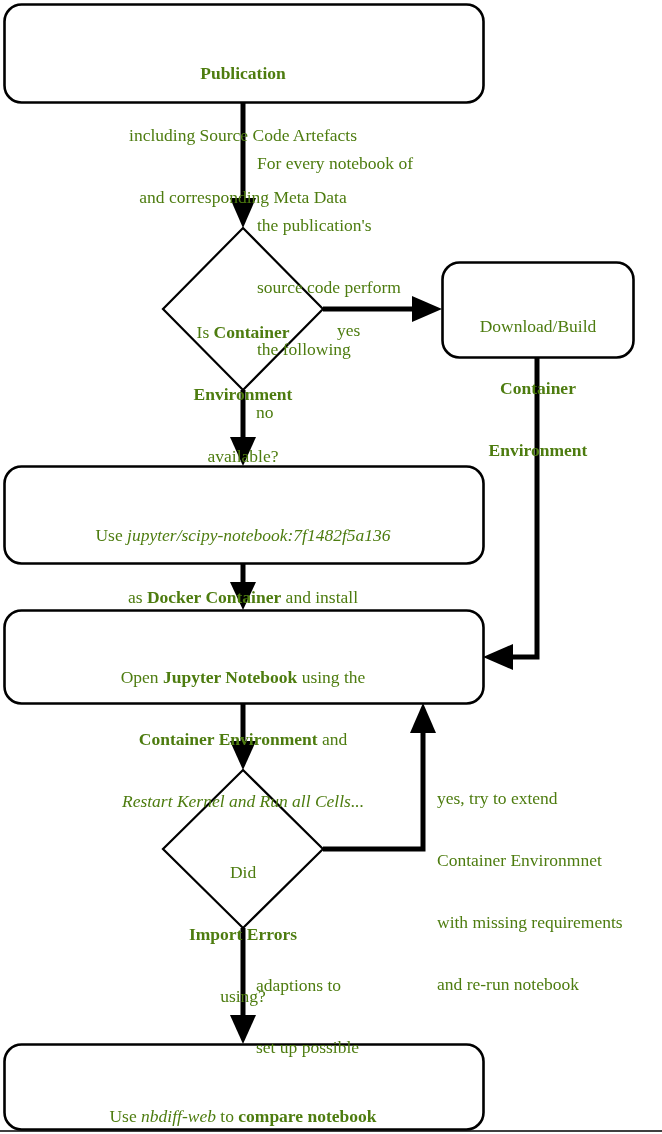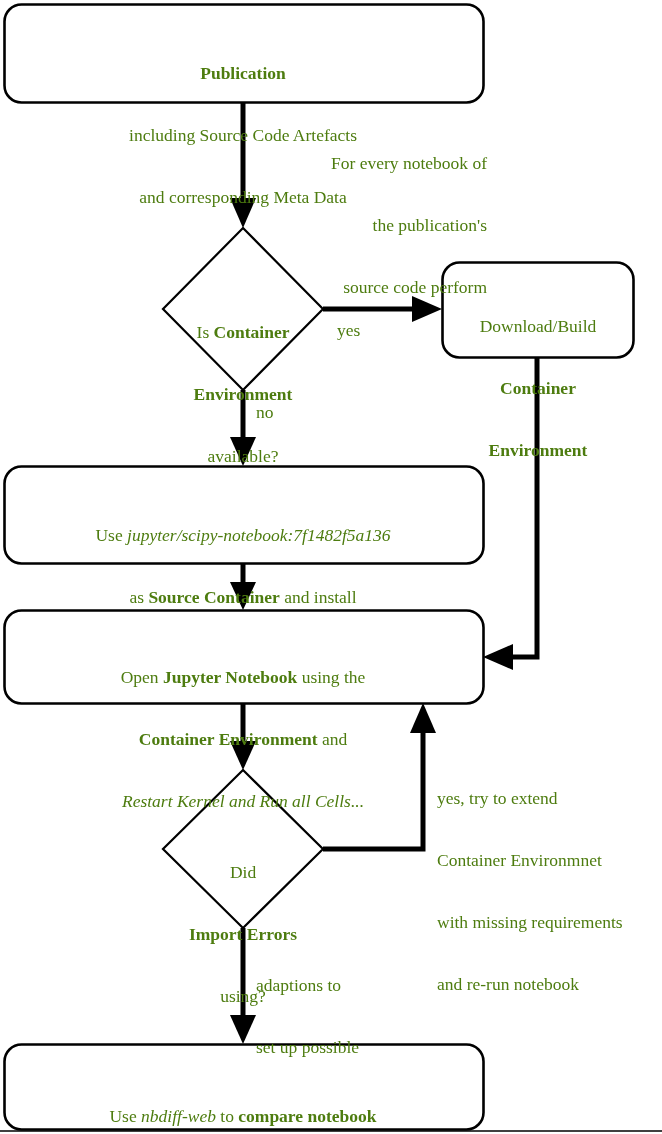--- a/index.html
+++ b/index.html
@@ -126,45 +126,46 @@
 
     <line class="baseline-rule" x1="0" y1="1131" x2="662" y2="1131"></line>
   </svg>
 
   <div class="tx tx-center node-text" style="left:243px; top:22px; width:470px;">
     <div class="b">Publication</div>
     <div>including Source Code Artefacts</div>
     <div>and corresponding Meta Data</div>
   </div>
 
-  <div class="tx tx-left edge-label" style="left:257px; top:112px; width:230px;text-align:right;">
+  <div class="tx tx-left edge-label" style="left:257px; top:112px; width:230px;">
     <div>For every notebook of</div>
     <div>the publication's</div>
     <div>source code perform</div>
+    <div>the following</div>
   </div>
 
   <div class="tx tx-center diamond-text" style="left:243px; top:281px; width:185px;">
     <div><span>Is </span><span class="b">Container</span></div>
     <div class="b">Environment</div>
     <div>available?</div>
   </div>
 
   <div class="tx tx-left edge-label" style="left:337px; top:320px;">yes</div>
 
   <div class="tx tx-left edge-label" style="left:256px; top:402px;">no</div>
 
   <div class="tx tx-center node-text" style="left:538px; top:275px; width:186px;">
     <div>Download/Build</div>
     <div class="b">Container</div>
     <div class="b">Environment</div>
   </div>
 
   <div class="tx tx-center node-text" style="left:243px; top:484px; width:470px;">
     <div><span>Use </span><span class="i">jupyter/scipy-notebook:7f1482f5a136</span></div>
-    <div><span>as </span><span class="b">Source Container</span><span> and install</span></div>
+    <div><span>as </span><span class="b">Docker Container</span><span> and install</span></div>
   </div>
 
   <div class="tx tx-center node-text" style="left:243px; top:626px; width:470px;">
     <div><span>Open </span><span class="b">Jupyter Notebook</span><span> using the</span></div>
     <div><span class="b">Container Environment</span><span> and</span></div>
     <div class="i">Restart Kernel and Run all Cells...</div>
   </div>
 
   <div class="tx tx-center diamond-text" style="left:243px; top:821px; width:185px;">
     <div>Did</div>

